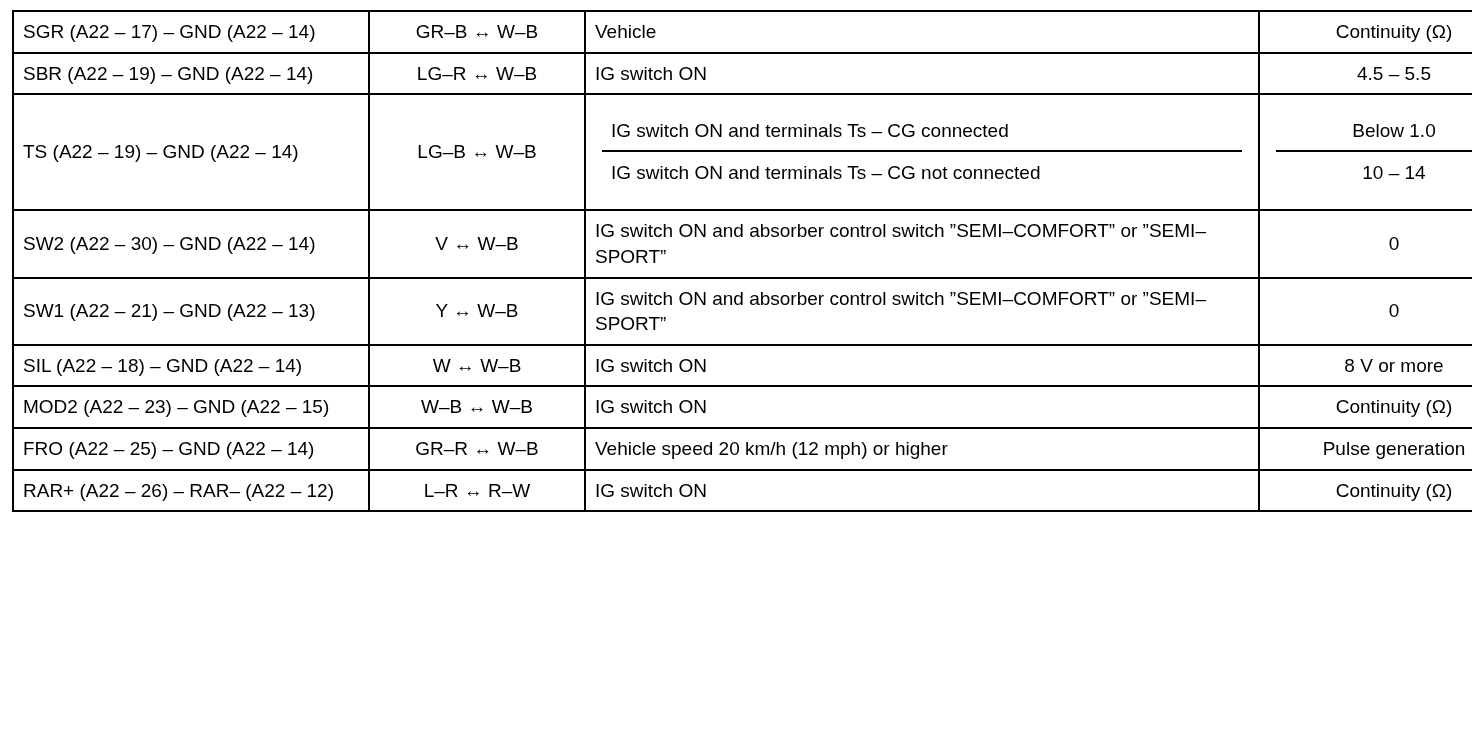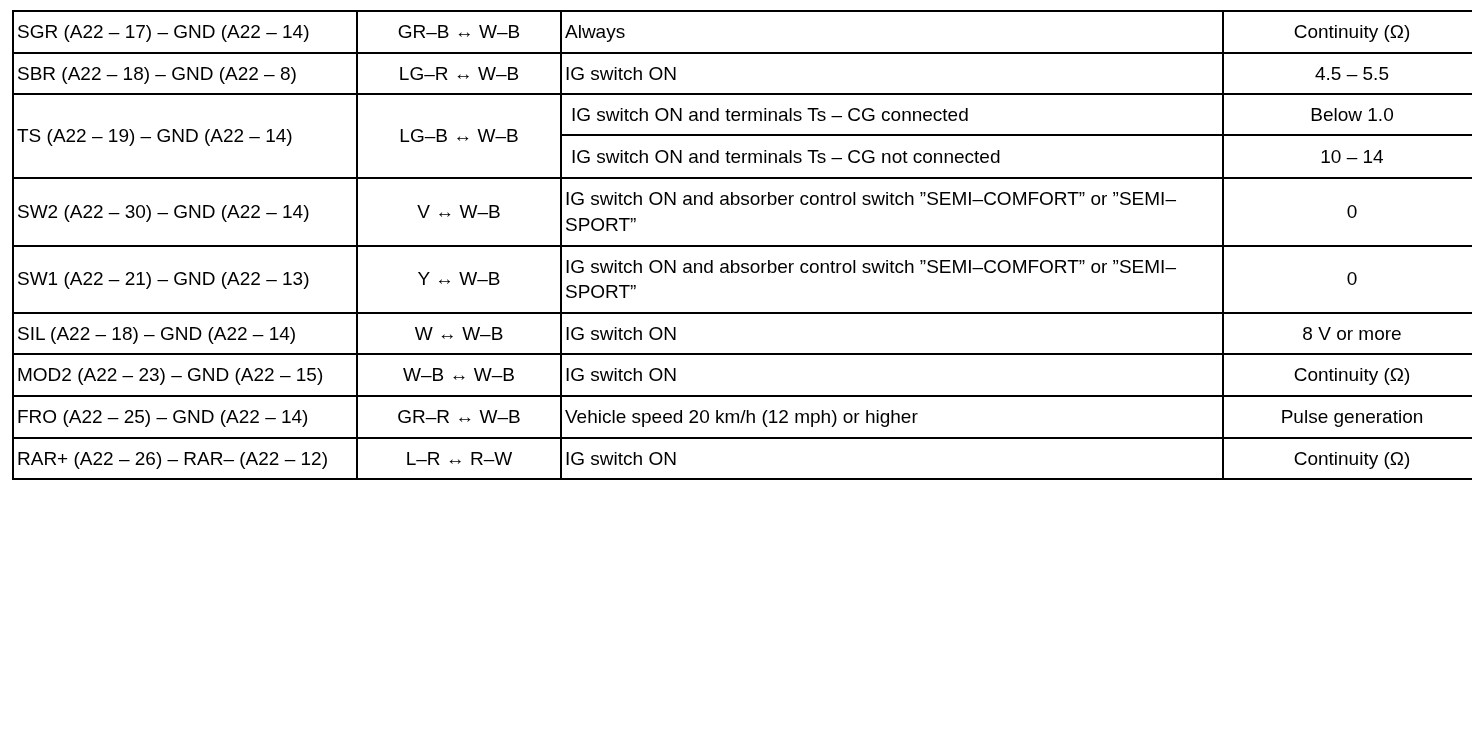--- a/index.html
+++ b/index.html
@@ -21,21 +21,21 @@
     padding: 10px 12px 10px 12px;
   }
   table.spec {
     border-collapse: collapse;
     table-layout: fixed;
     width: 1448px;
     border: 2px solid #000;
   }
   table.spec td {
     border: 2px solid #000;
-    padding: 7px 3px;
+    padding: 7px 9px;
     font-size: 19px;
     line-height: 1.35;
     vertical-align: middle;
     word-wrap: break-word;
   }
   td.col-terminal {
     width: 336px;
     text-align: left;
   }
   td.col-wiring {
@@ -46,21 +46,21 @@
   td.col-condition {
     width: 654px;
     text-align: left;
   }
   td.col-spec {
     width: 250px;
     text-align: center;
   }
   .split-wrap td.col-condition,
   .split-wrap td.col-spec {
-    padding: 0;
+    padding: 16px;
     vertical-align: top;
   }
   .split-cell {
     box-sizing: border-box;
     padding: 7px 9px;
     font-size: 19px;
     line-height: 1.35;
     height: 41px;
     display: flex;
     align-items: center;
@@ -75,26 +75,26 @@
 </head>
 <body>
 
 <div class="sheet">
   <table class="spec">
     <tbody>
 
       <tr>
         <td class="col-terminal">SGR (A22 – 17) – GND (A22 – 14)</td>
         <td class="col-wiring">GR–B ↔ W–B</td>
-        <td class="col-condition">Always</td>
+        <td class="col-condition">Vehicle</td>
         <td class="col-spec">Continuity (Ω)</td>
       </tr>
 
       <tr>
-        <td class="col-terminal">SBR (A22 – 18) – GND (A22 – 8)</td>
+        <td class="col-terminal">SBR (A22 – 19) – GND (A22 – 14)</td>
         <td class="col-wiring">LG–R ↔ W–B</td>
         <td class="col-condition">IG switch ON</td>
         <td class="col-spec">4.5 – 5.5</td>
       </tr>
 
       <tr class="split-wrap">
         <td class="col-terminal">TS (A22 – 19) – GND (A22 – 14)</td>
         <td class="col-wiring">LG–B ↔ W–B</td>
         <td class="col-condition">
           <div class="split-cell top">IG switch ON and terminals Ts – CG connected</div>

